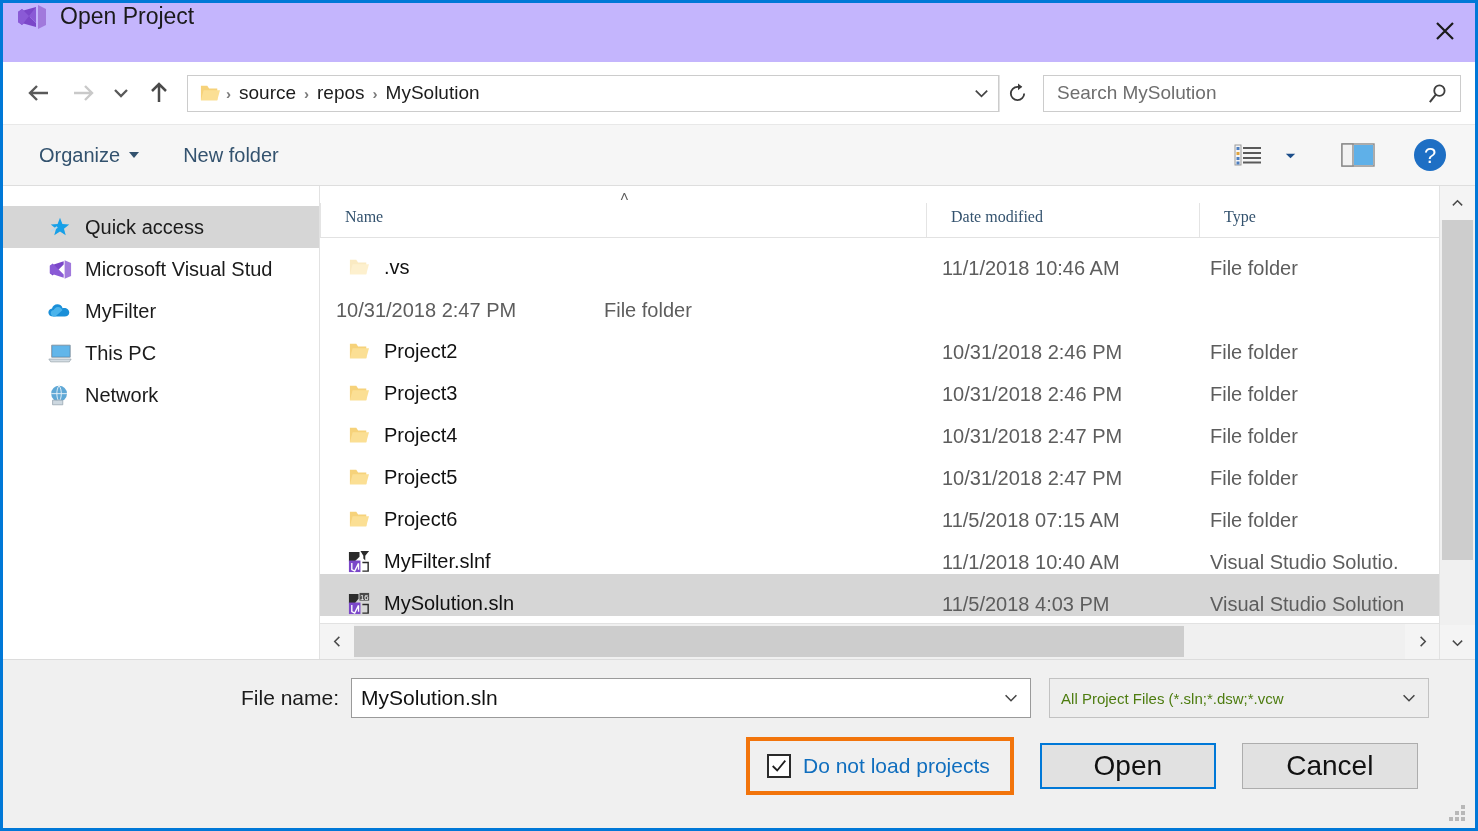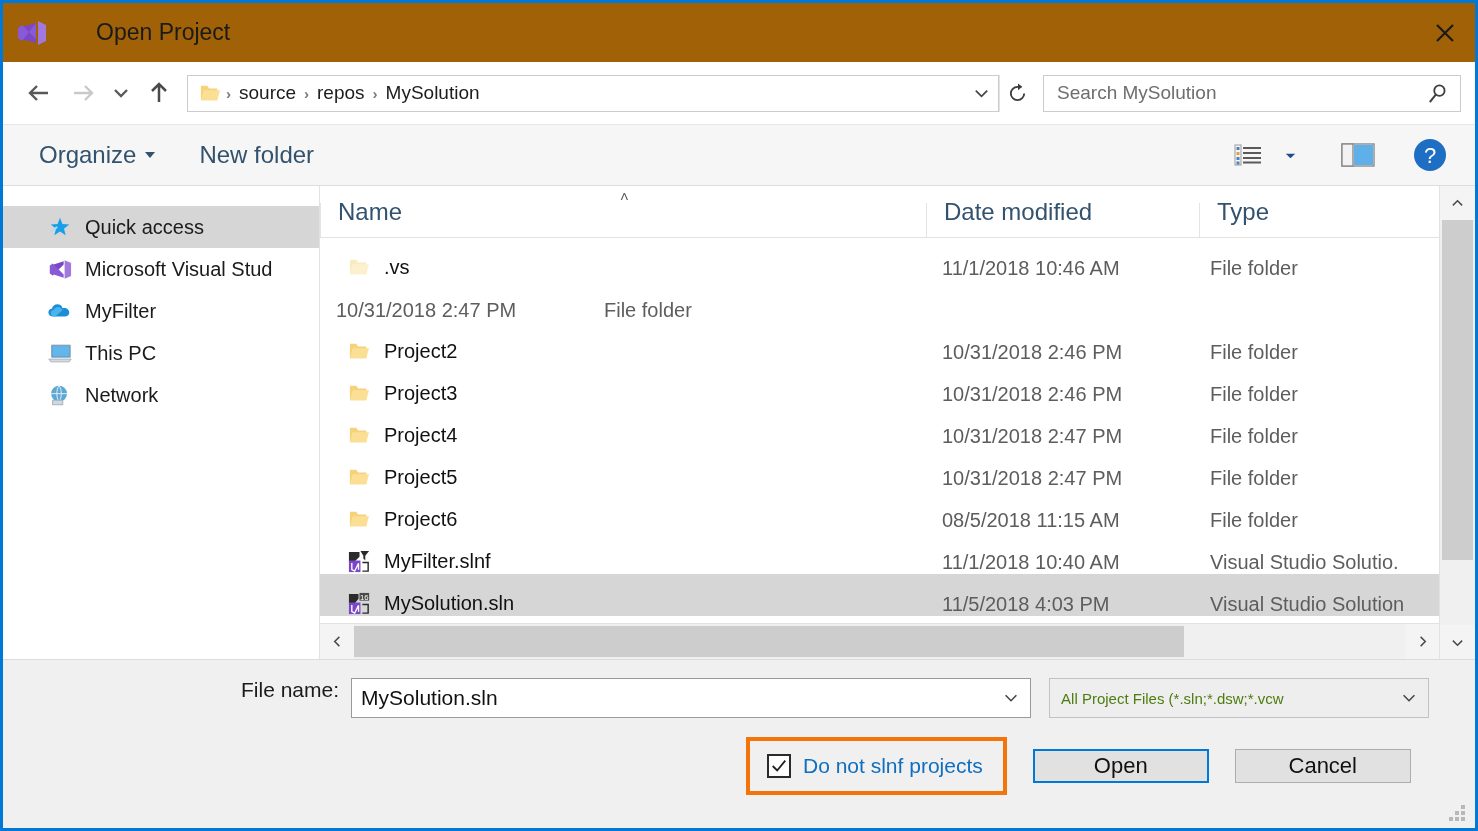--- a/index.html
+++ b/index.html
@@ -16,24 +16,23 @@
     background: #ffffff;
     display: flex;
     flex-direction: column;
   }
 
   
   .titlebar {
     height: 59px;
     flex: 0 0 59px;
     display: flex;
-    align-items: center;
-    background: #a16207;
+    align-items: flex-start;
+    background: #c4b5fd;
     padding-left: 14px;
-    gap: 36px;
   }
   .vs-logo { width: 30px; height: 28px; flex: 0 0 30px; }
   .title-text {
     font-size: 23px;
     color: #1a1a1a;
     margin-left: 13px;
     white-space: nowrap;
   }
   .close-btn {
     margin-left: auto;
@@ -103,21 +102,21 @@
   
   .cmdbar {
     height: 62px; flex: 0 0 62px;
     display: flex; align-items: center;
     background: #f6f6f6;
     border-top: 1px solid #e8e8e8;
     border-bottom: 1px solid #dedede;
     padding: 0 22px 0 36px;
   }
   .cmd-item {
-    font-size: 24px; color: #33526e;
+    font-size: 20px; color: #33526e;
     margin-right: 44px; cursor: pointer;
     display:flex; align-items:center; gap:9px;
     white-space:nowrap;
   }
   .cmd-caret {
     width:0;height:0;border-left:5px solid transparent;border-right:5px solid transparent;
     border-top:6px solid #33526e; display:inline-block;
   }
   .cmd-right { margin-left:auto; display:flex; align-items:center; gap: 4px; }
   .icon-btn {
@@ -153,26 +152,26 @@
     height: 52px; flex:0 0 52px;
     display:flex; align-items:flex-end;
     border-bottom: 1px solid #e2e2e2;
     position: relative;
   }
   .colhdr .sortmark {
     position:absolute; left: 300px; top: 2px;
     font-size: 15px; color: #5a5a5a;
   }
   .col {
-    font-size: 24px; color: #33526e;
-    padding-bottom: 11px; padding-left: 17px;
+    font-size: 16px; color: #33526e;
+    padding-bottom: 11px; padding-left: 24px;
     border-left: 1px solid #e4e4e4;
     height: 34px;
     display:flex; align-items:flex-end;
-    cursor:pointer; white-space:nowrap; overflow:hidden;
+    cursor:pointer; white-space:nowrap; overflow:hidden;font-family:Liberation Serif, serif;
   }
   .col:first-child { border-left: none; }
   .col-name { flex: 0 0 606px; }
   .col-date { flex: 0 0 273px; }
   .col-type { flex: 1 1 auto; }
 
   .filelist { flex:1 1 auto; overflow:hidden; position:relative; }
   .frow {
     height: 42px; display:flex; align-items:flex-end; cursor: pointer;
   }
@@ -205,21 +204,21 @@
 
   
   .footer {
     flex: 0 0 169px; height:169px;
     background: #f0f0f0;
     border-top: 1px solid #dcdcdc;
     position: relative;
     padding: 0 22px;
   }
   .filename-row {
-    display:flex; 
+    display:flex; align-items:center;
     padding-top: 18px;
   }
   .fn-label {
     font-size:21px; color:#1b1b1b; margin-right:12px;
     white-space:nowrap; margin-left: 216px;
   }
   .fn-combo {
     flex: 0 0 680px; height: 40px;
     background:#ffffff; border:1px solid #9a9a9a;
     display:flex; align-items:center; padding-left:9px;
@@ -252,23 +251,23 @@
     cursor:pointer; background: transparent;
   }
   .checkbox {
     width:24px;height:24px;flex:0 0 24px;
     border:2px solid #2b2b2b; background:#fff;
     display:flex;align-items:center;justify-content:center;
   }
   .check-label { font-size:21px; color:#106ebe; white-space:nowrap; }
 
   .btn {
-    height: 34px; min-width: 176px;
+    height: 46px; min-width: 176px;
     display:flex;align-items:center;justify-content:center;
-    font-size:22px; color:#111; cursor:pointer;
+    font-size:28px; color:#111; cursor:pointer;
     background:#e1e1e1; border:1px solid #adadad;
     margin-left: 26px;
   }
   .btn.primary { border: 2px solid #0078d7; }
 
   .grip { position:absolute; right:7px; bottom:6px; width:22px; height:18px; }
 </style>
 </head>
 <body>
 
@@ -544,21 +543,21 @@
         <div class="frow">
           <div class="fname">
             <span class="ficon">
               <svg viewBox="0 0 24 22" width="22" height="20">
                   <path d="M2,3 L9,3 L11,6 L20,6 L20,19 L2,19 Z" fill="#f6d27a"></path>
                   <path d="M2,19 L5,8 L23,8 L20,19 Z" fill="#fbdf94"></path>
                 </svg>
             </span>
             <span class="fname-text">Project6</span>
           </div>
-          <div class="fdate">08/5/2018 11:15 AM</div>
+          <div class="fdate">11/5/2018 07:15 AM</div>
           <div class="ftype">File folder</div>
         </div>
 
         <div class="frow">
           <div class="fname">
             <span class="ficon">
               <svg viewBox="0 0 26 26" width="25" height="25">
                 <path d="M2,3 L13,3 L13,8 L8,13 L2,13 Z" fill="#2b2b2b"></path>
                 <path d="M14,2 L23,2 L19,7 L19,12 L17,10 L17,7 Z" fill="#2b2b2b"></path>
                 <path d="M2,12 L14,12 L14,24 L2,24 Z" fill="#7b47c9"></path>
@@ -647,21 +646,21 @@
       </div>
     </div>
 
     <div class="action-row">
       <div class="checkwrap">
         <span class="checkbox">
           <svg viewBox="0 0 20 20" width="18" height="18">
               <path d="M3,10 L8,15 L17,4" stroke="#1f1f1f" stroke-width="2" fill="none"></path>
             </svg>
         </span>
-        <span class="check-label">Do not slnf projects</span>
+        <span class="check-label">Do not load projects</span>
       </div>
       <div class="btn primary">Open</div>
       <div class="btn">Cancel</div>
     </div>
 
     <span class="grip">
       <svg viewBox="0 0 22 18" width="22" height="18">
         <rect x="15" y="1" width="4" height="4" fill="#b8b8b8"></rect>
         <rect x="15" y="7" width="4" height="4" fill="#b8b8b8"></rect>
         <rect x="9" y="7" width="4" height="4" fill="#b8b8b8"></rect>

